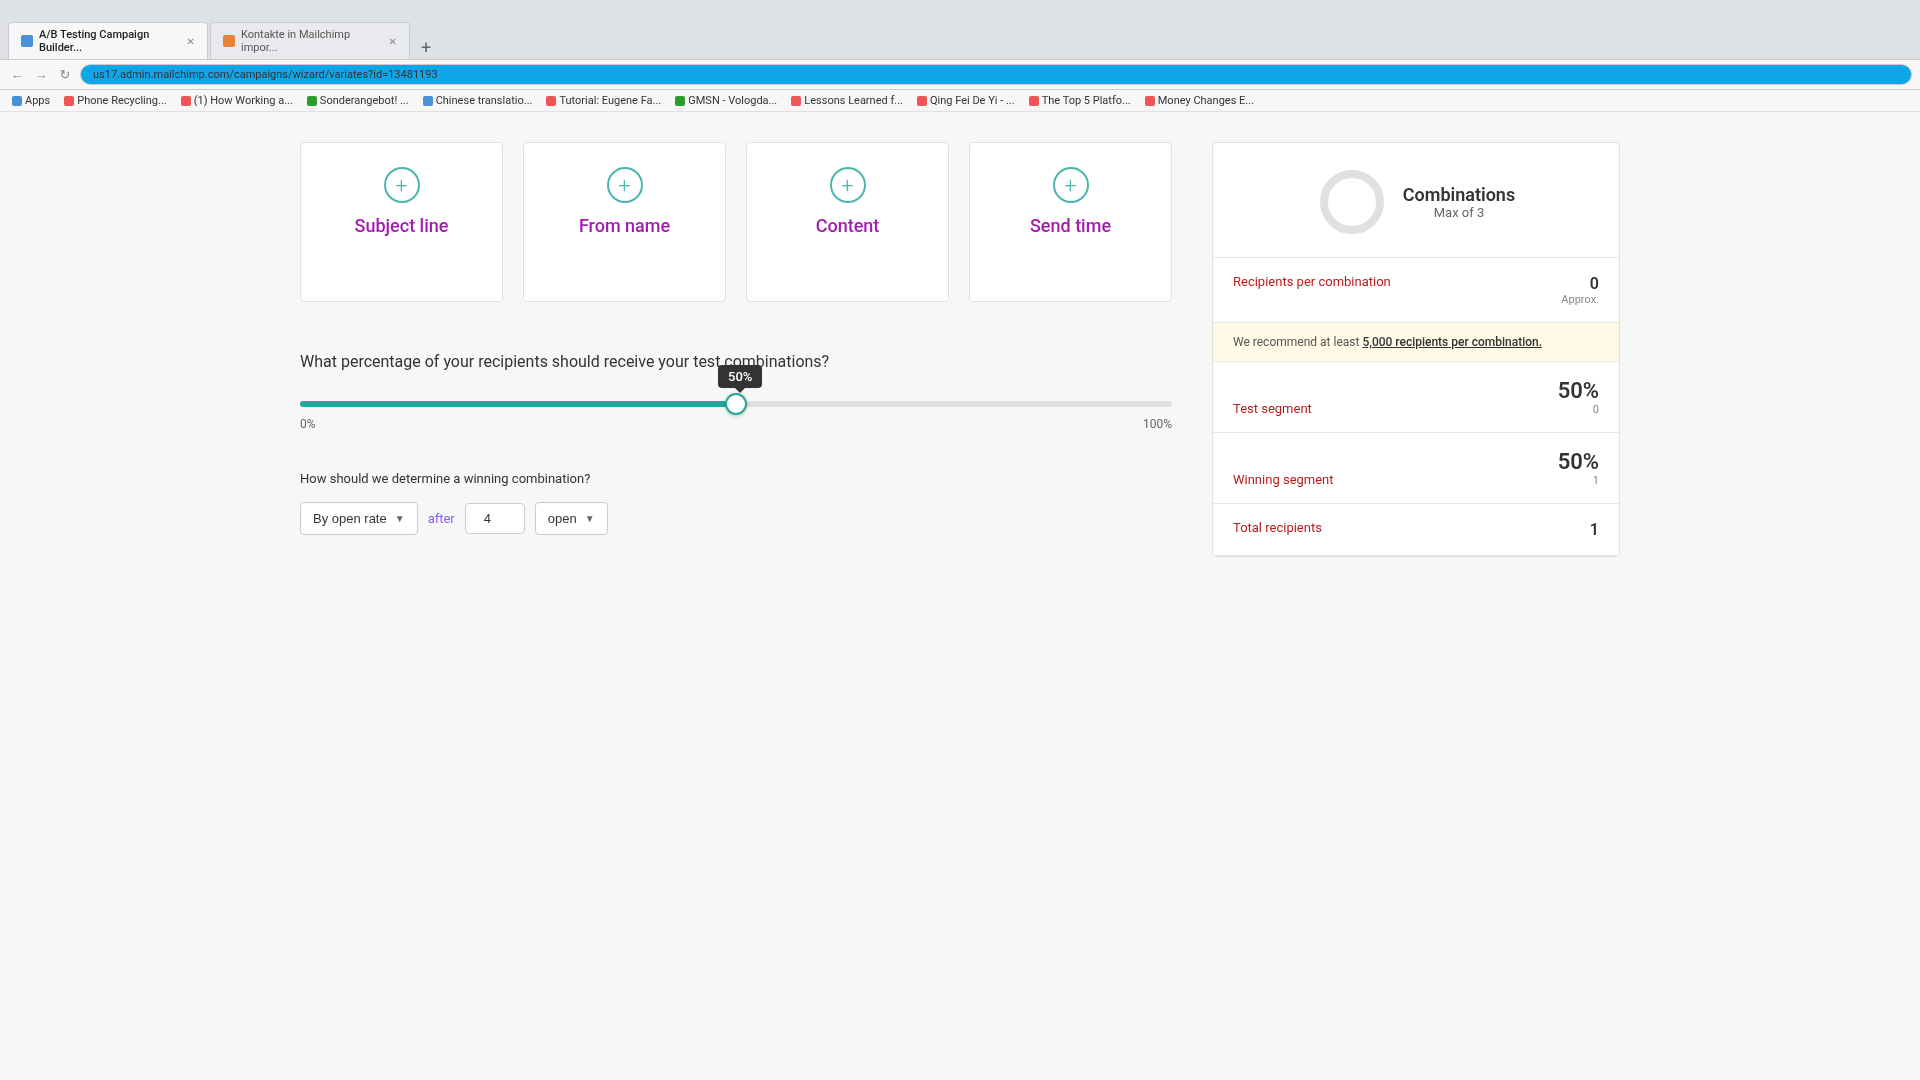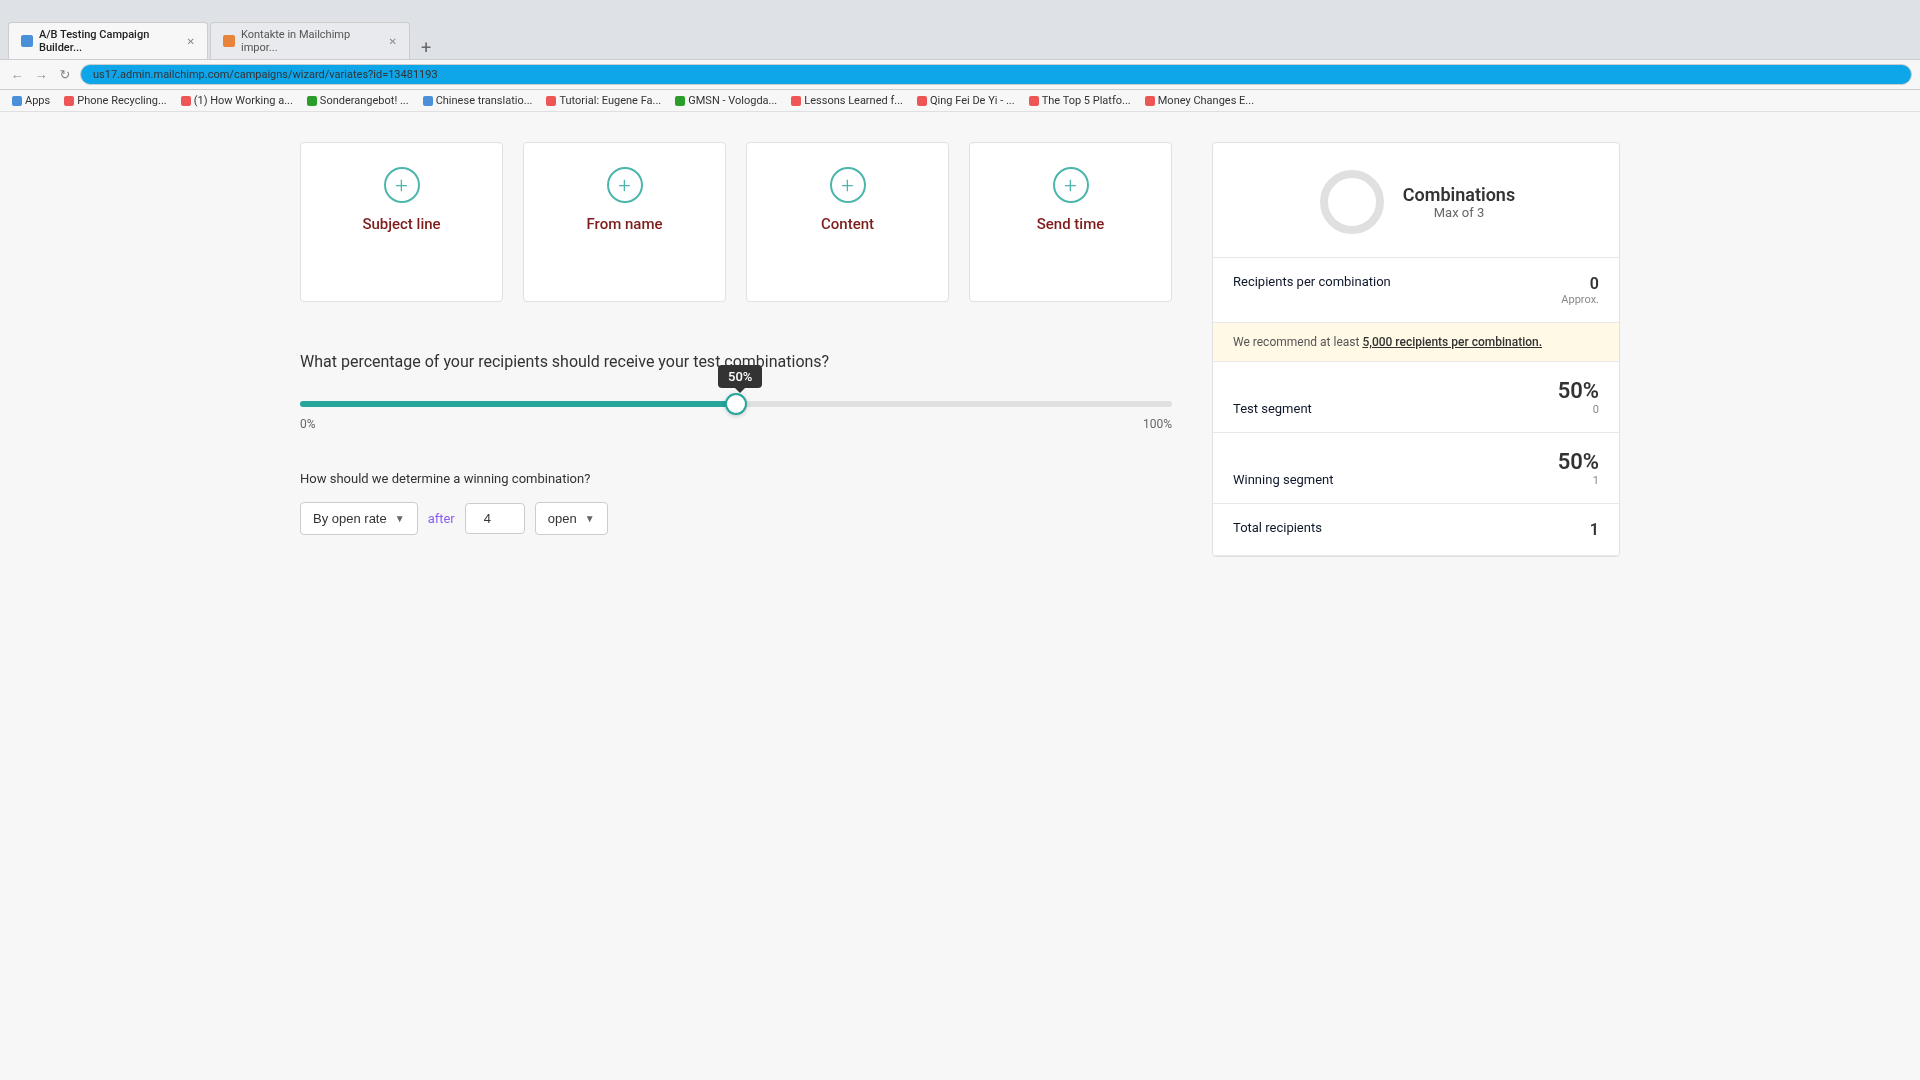--- a/index.html
+++ b/index.html
@@ -159,22 +159,22 @@
       border: 2px solid #4db6ac;
       display: flex;
       align-items: center;
       justify-content: center;
       color: #4db6ac;
       font-size: 22px;
       font-weight: 300;
     }
 
     .combo-card-label {
-      font-size: 15px;
-      color: #7f1d1d;
+      font-size: 18px;
+      color: #a21caf;
       font-weight: 500;
       text-align: left;
     }
 
     
     .section-title {
       font-size: 16px;
       font-weight: 400;
       color: #333;
       margin-bottom: 30px;
@@ -338,21 +338,21 @@
 
     .stat-row {
       display: flex;
       justify-content: space-between;
       align-items: flex-start;
       padding: 16px 20px;
       border-bottom: 1px solid #e8e8e8;
     }
     .stat-label {
       font-size: 13px;
-      color: #0f172a;
+      color: #b91c1c;
     }
     .stat-value {
       text-align: right;
     }
     .stat-value-main {
       font-size: 16px;
       font-weight: 600;
       color: #333;
     }
     .stat-value-sub {

